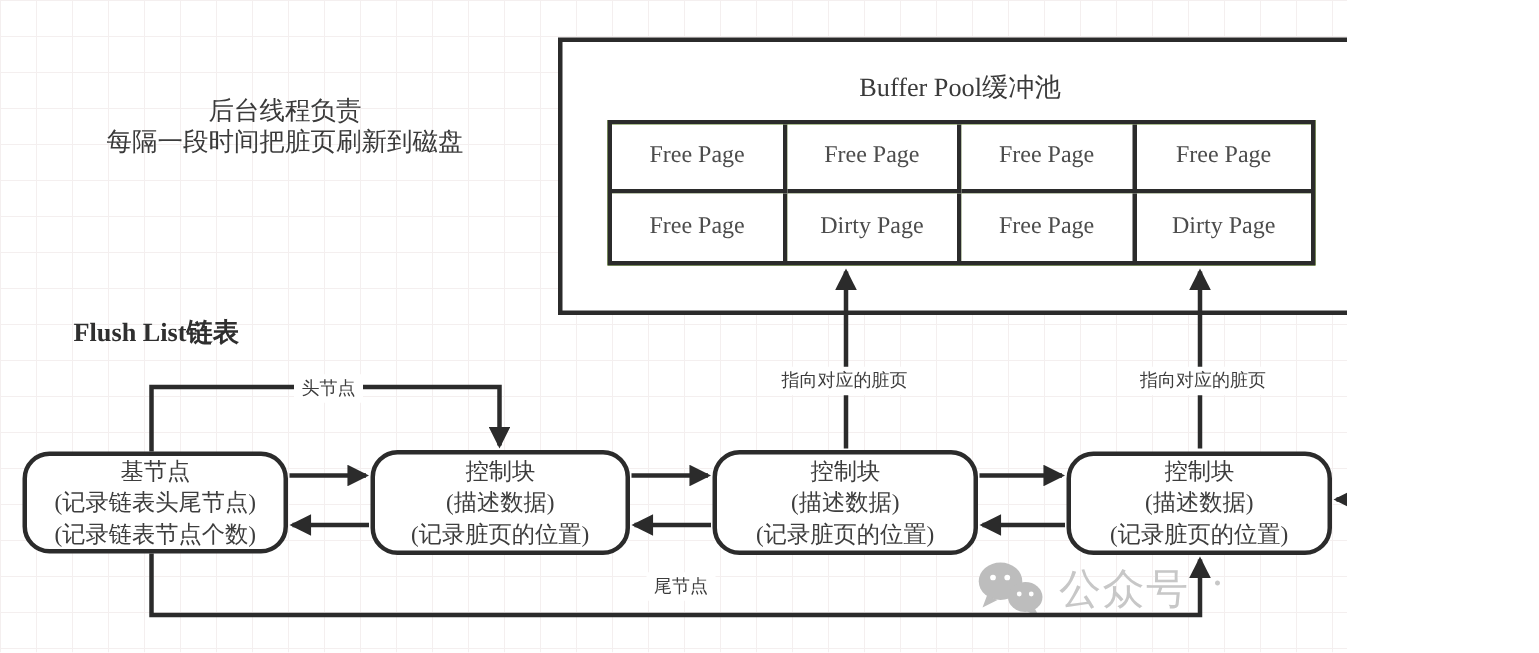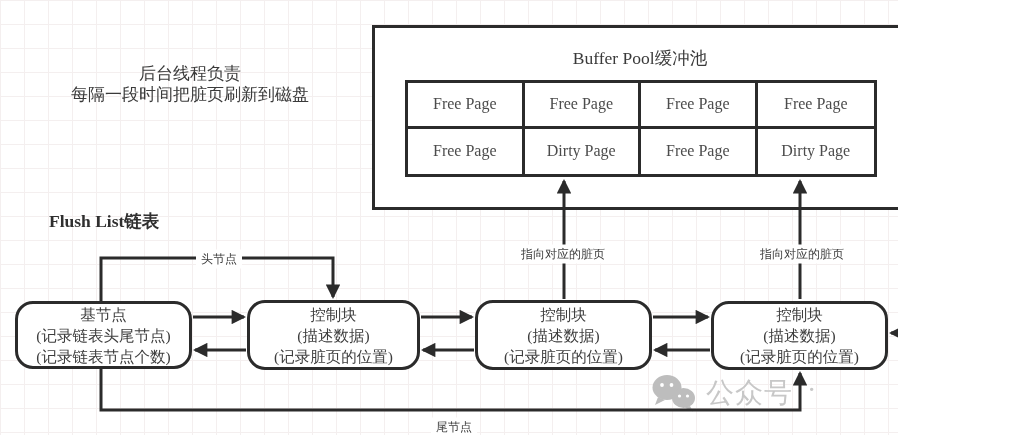--- a/index.html
+++ b/index.html
@@ -160,17 +160,17 @@
       <path d="M246 350 L195 350" marker-end="url(#ah)"></path>
       <path d="M421 317 L472 317" marker-end="url(#ah)"></path>
       <path d="M474 350 L423 350" marker-end="url(#ah)"></path>
       <path d="M653 317 L708 317" marker-end="url(#ah)"></path>
       <path d="M710 350 L655 350" marker-end="url(#ah)"></path>
       <path d="M941 333 L891 333" marker-end="url(#ah)"></path>
     </g>
   </svg>
 
   <div class="line-label" style="left:219px; top:259px;">头节点</div>
-  <div class="line-label" style="left:454px; top:391px;margin-top:36px;">尾节点</div>
+  <div class="line-label" style="left:454px; top:391px;">尾节点</div>
   <div class="line-label" style="left:563px; top:254px;">指向对应的脏页</div>
   <div class="line-label" style="left:802px; top:254px;">指向对应的脏页</div>
 
 </div>
 
 </body></html>

